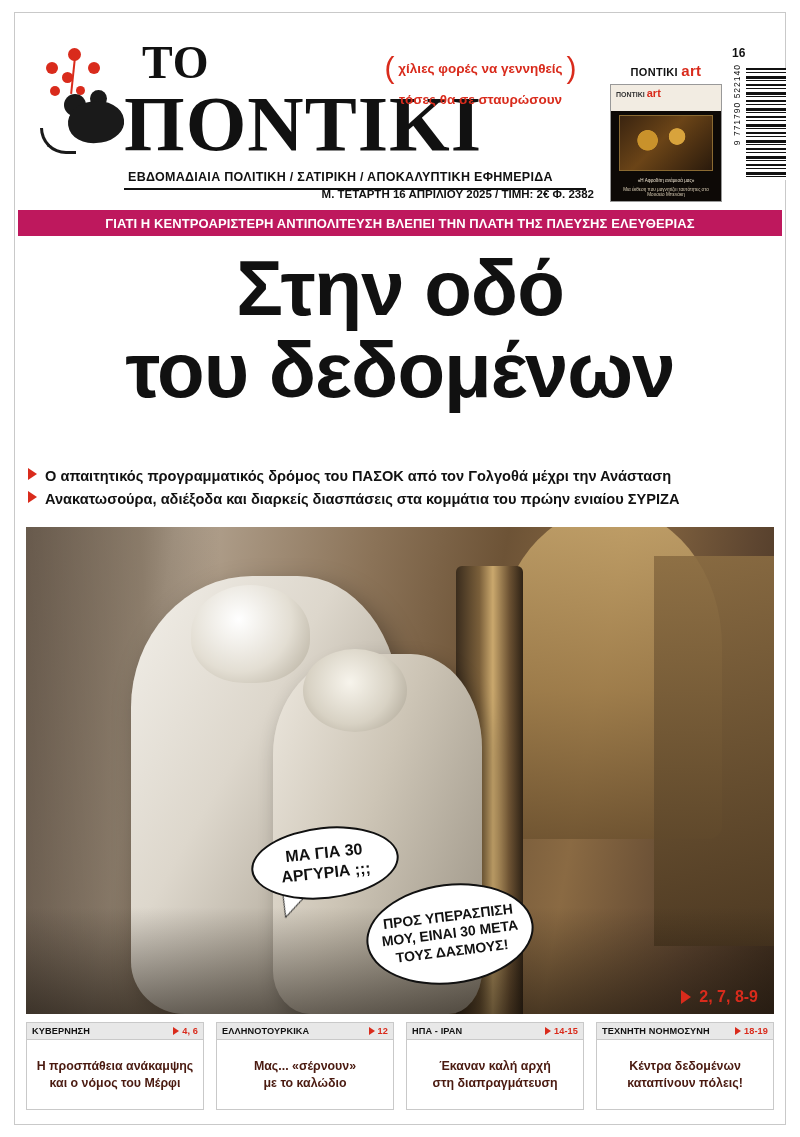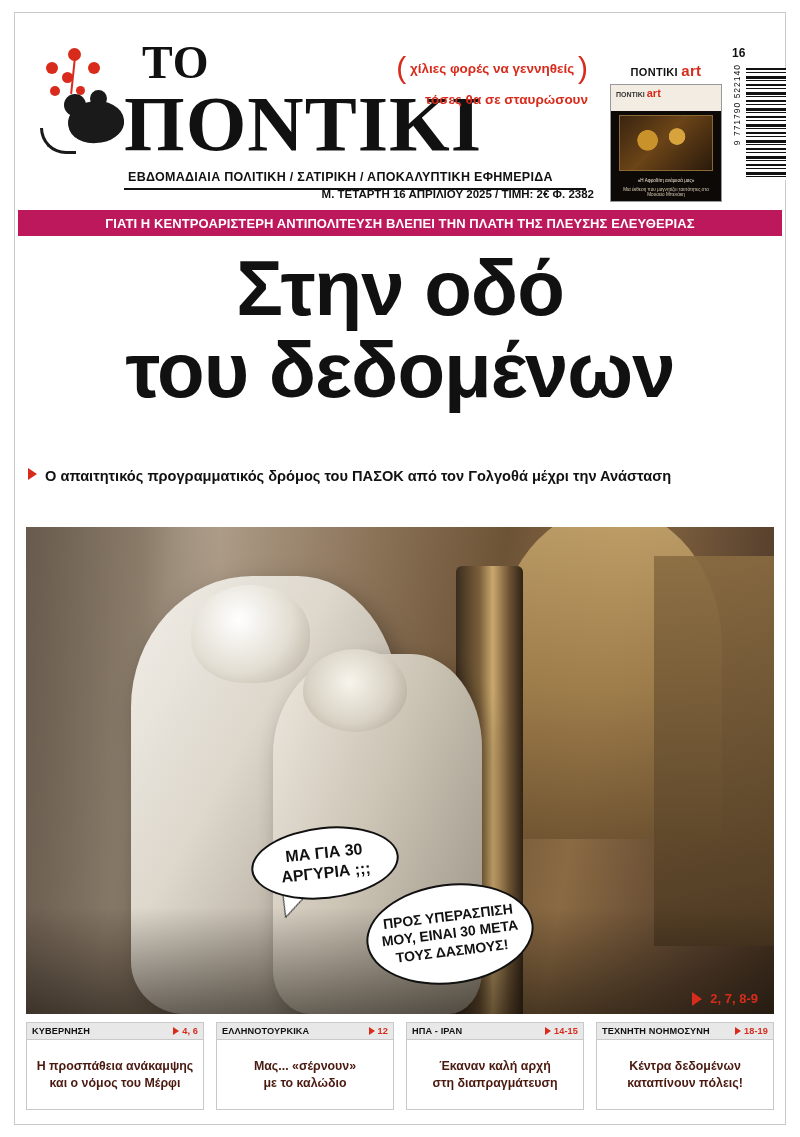--- a/index.html
+++ b/index.html
@@ -110,21 +110,21 @@
   }
   .logo-url {
     font-size: 12px; font-weight: bold; color: #1b5fae;
     margin-top: 21px; padding-left: 6px;
   }
 
   .tagline {
     position: absolute;
     left: 355px; top: 30px;
     width: 215px;
-    text-align: right;
+    text-align: center;
     color: #d92b1c;
     font-weight: bold;
     font-size: 13.5px;
     line-height: 1.45;
   }
   .tagline .par {
     font-size: 30px;
     font-weight: normal;
     vertical-align: -5px;
   }
@@ -363,21 +363,21 @@
     border-top: 26px solid #ffffff;
     filter: drop-shadow(0 2px 0 #111);
   }
   .bt1 { left: 252px; top: 364px; transform: rotate(18deg); }
 
   .page-ref {
     position: absolute;
     right: 16px; bottom: 8px;
     color: #d92b1c;
     font-weight: bold;
-    font-size: 13px;
+    font-size: 16px;
     display: flex; align-items: center; gap: 8px; text-align: right;
   }
   .page-ref .tri2 {
     width: 0; height: 0;
     border-left: 10px solid #d92b1c;
     border-top: 7px solid transparent;
     border-bottom: 7px solid transparent;
   }
 
   
@@ -496,20 +496,24 @@
   <div class="headline">
     <div>Στην οδό</div>
     <div>του δεδομένων</div>
   </div>
 
   <div class="bullets">
     <div class="bullet">
       <span class="tri"></span>
       <span>Ο απαιτητικός προγραμματικός δρόμος του ΠΑΣΟΚ από τον Γολγοθά μέχρι την Ανάσταση</span>
     </div>
+    <div class="bullet">
+      <span class="tri"></span>
+      <span>Ανακατωσούρα, αδιέξοδα και διαρκείς διασπάσεις στα κομμάτια του πρώην ενιαίου ΣΥΡΙΖΑ</span>
+    </div>
   </div>
 
   <div class="photo">
     <div class="ph-bg"></div>
     <div class="ph-arch"></div>
     <div class="ph-arch2"></div>
     <div class="ph-col"></div>
     <div class="ph-dark"></div>
     <div class="ph-stat-a"></div>
     <div class="ph-head-a"></div>

